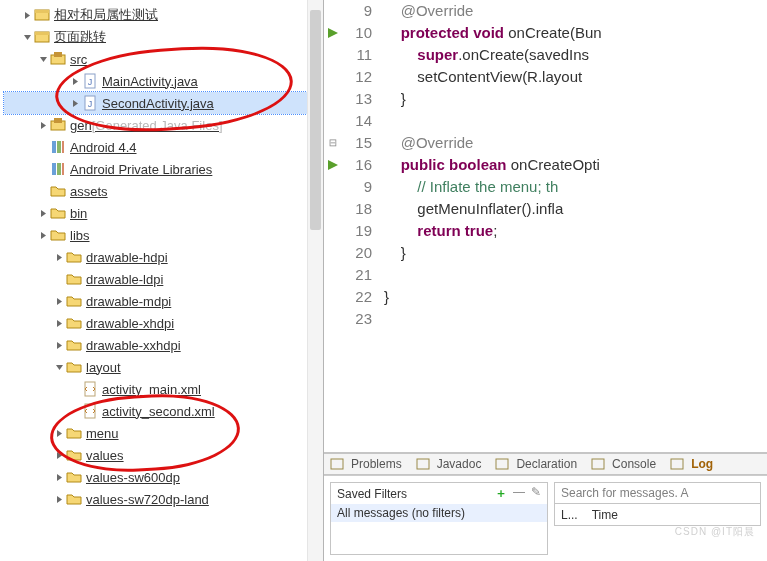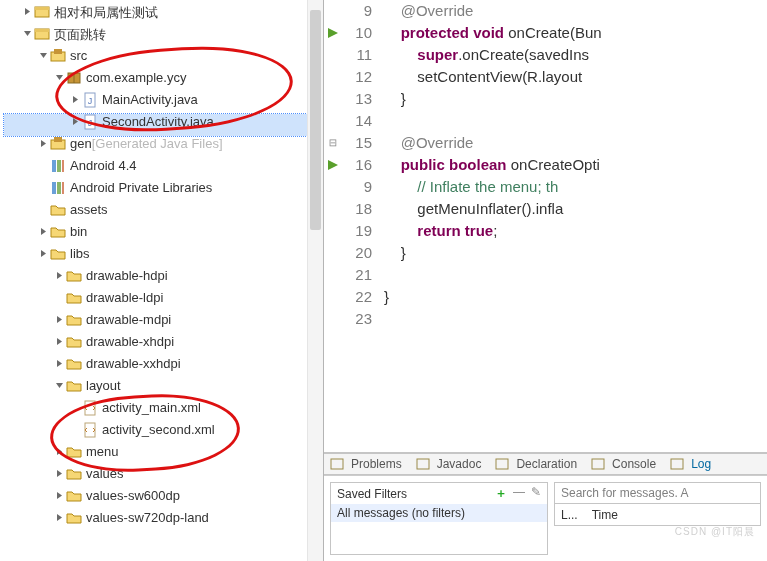--- a/index.html
+++ b/index.html
@@ -1,21 +1,21 @@
 <!DOCTYPE html>
 <html><head>
 <meta charset="utf-8">
 <style>
 * { margin: 0; padding: 0; box-sizing: border-box; font-family: "Segoe UI", Tahoma, Arial, sans-serif; }
 body { width: 767px; height: 561px; overflow: hidden; background: #fff; display: flex; font-size: 13px; color: #333; }
 
 
 .explorer { width: 324px; height: 100%; border-right: 1px solid #b4b4b4; background: #fff; overflow: hidden; position: relative; }
 .tree { padding: 4px 0 4px 4px; }
-.row { display: flex; height: 22px; white-space: nowrap; user-select: none; }
+.row { display: flex; align-items: center; height: 22px; white-space: nowrap; user-select: none; text-decoration: underline; }
 .row.sel { background: #cfe3fc; outline: 1px dotted #4d90fe; }
 .indent { flex: 0 0 auto; }
 .tw { width: 14px; height: 14px; display: inline-flex; align-items: center; justify-content: center; }
 .tw svg { width: 9px; height: 9px; }
 .ic { width: 16px; height: 16px; margin-right: 4px; display: inline-flex; align-items: center; justify-content: center; }
 .lbl { }
 .lbl.gray { color: #b8b8b8; }
 
 
 .vsb { position: absolute; right: 0; top: 0; bottom: 0; width: 16px; background: #f4f4f4; border-left: 1px solid #e5e5e5; }
@@ -36,21 +36,21 @@
 .src { flex: 1; overflow: hidden; padding-left: 4px; }
 .src .ln { height: 22px; white-space: pre; }
 .kw { color: #7f0055; font-weight: bold; }
 .cm { color: #3f7f5f; }
 .an { color: #808080; }
 
 
 .tabs { height: 22px; border-top: 1px solid #c5c5c5; border-bottom: 1px solid #c5c5c5; display: flex; align-items: center; gap: 14px; padding: 0 6px; background: #f4f4f4; font-size: 12px; color: #555; }
 .tabs .tab { display: flex; align-items: center; gap: 3px; }
 .tabs .tab .ic { width: 14px; height: 14px; }
-.tabs .active { font-weight: normal; color: #0369a1; }
+.tabs .active { font-weight: bold; color: #a16207; }
 
 .logpanel { flex: 0 0 auto; height: 86px; display: flex; border-top: 1px solid #ccc; }
 .filters { width: 218px; border: 1px solid #c5c5c5; margin: 6px; }
 .filters .hdr { display: flex; align-items: center; justify-content: space-between; padding: 2px 6px; font-size: 12px; }
 .filters .hdr .btns { display: flex; gap: 6px; }
 .filters .item { background: #e8f0fe; padding: 2px 6px; font-size: 12px; }
 .msgs { flex: 1; margin: 6px 6px 6px 0; display: flex; flex-direction: column; }
 .search { border: 1px solid #c5c5c5; height: 22px; padding: 0 6px; font-size: 12px; color: #808080; display: flex; align-items: center; background: #fff; }
 .msghead { display: flex; gap: 14px; border: 1px solid #c5c5c5; border-top: none; height: 22px; align-items: center; padding: 0 6px; font-size: 12px; }
 
@@ -102,35 +102,20 @@
             <path d="M1 2 L8 2 L4.5 7 Z" fill="#6a6a6a"></path>
           </svg>
         </span>
         <span class="ic">
           <svg viewBox="0 0 16 16">
             <rect x="1" y="4" width="14" height="9" fill="#f6d775" stroke="#b28a17"></rect>
             <rect x="4" y="1" width="8" height="5" fill="#c69436"></rect>
           </svg>
         </span>
         <span class="lbl">src</span>
-      </div>
-      <div class="row">
-        <span class="indent" style="width: 48px;"></span>
-        <span class="tw">
-          <svg viewBox="0 0 9 9">
-            <path d="M1 2 L8 2 L4.5 7 Z" fill="#6a6a6a"></path>
-          </svg>
-        </span>
-        <span class="ic">
-          <svg viewBox="0 0 16 16">
-            <rect x="2" y="3" width="12" height="10" fill="#c69436" stroke="#8a6a20"></rect>
-            <line x1="8" y1="3" x2="8" y2="13" stroke="#8a6a20"></line>
-          </svg>
-        </span>
-        <span class="lbl">com.example.ycy</span>
       </div>
       <div class="row">
         <span class="indent" style="width: 64px;"></span>
         <span class="tw">
           <svg viewBox="0 0 9 9">
             <path d="M2 1 L7 4.5 L2 8 Z" fill="#6a6a6a"></path>
           </svg>
         </span>
         <span class="ic">
           <svg viewBox="0 0 16 16">

